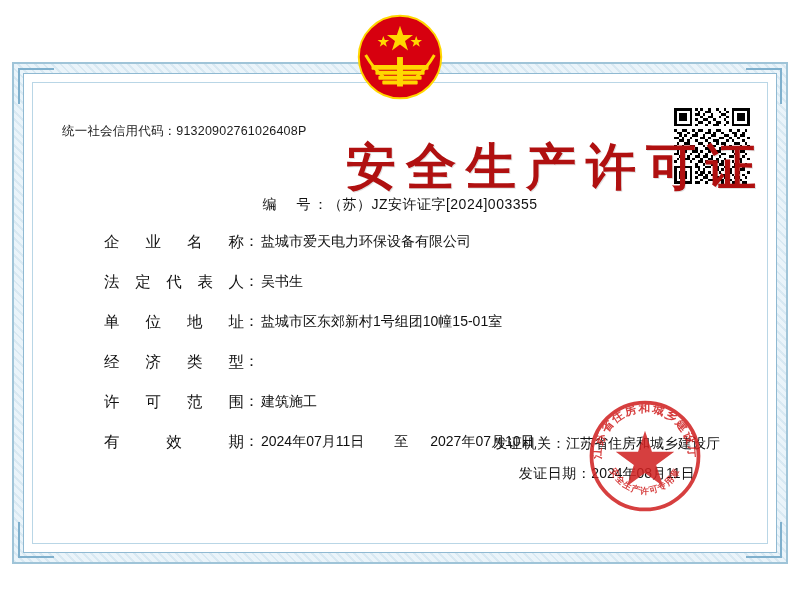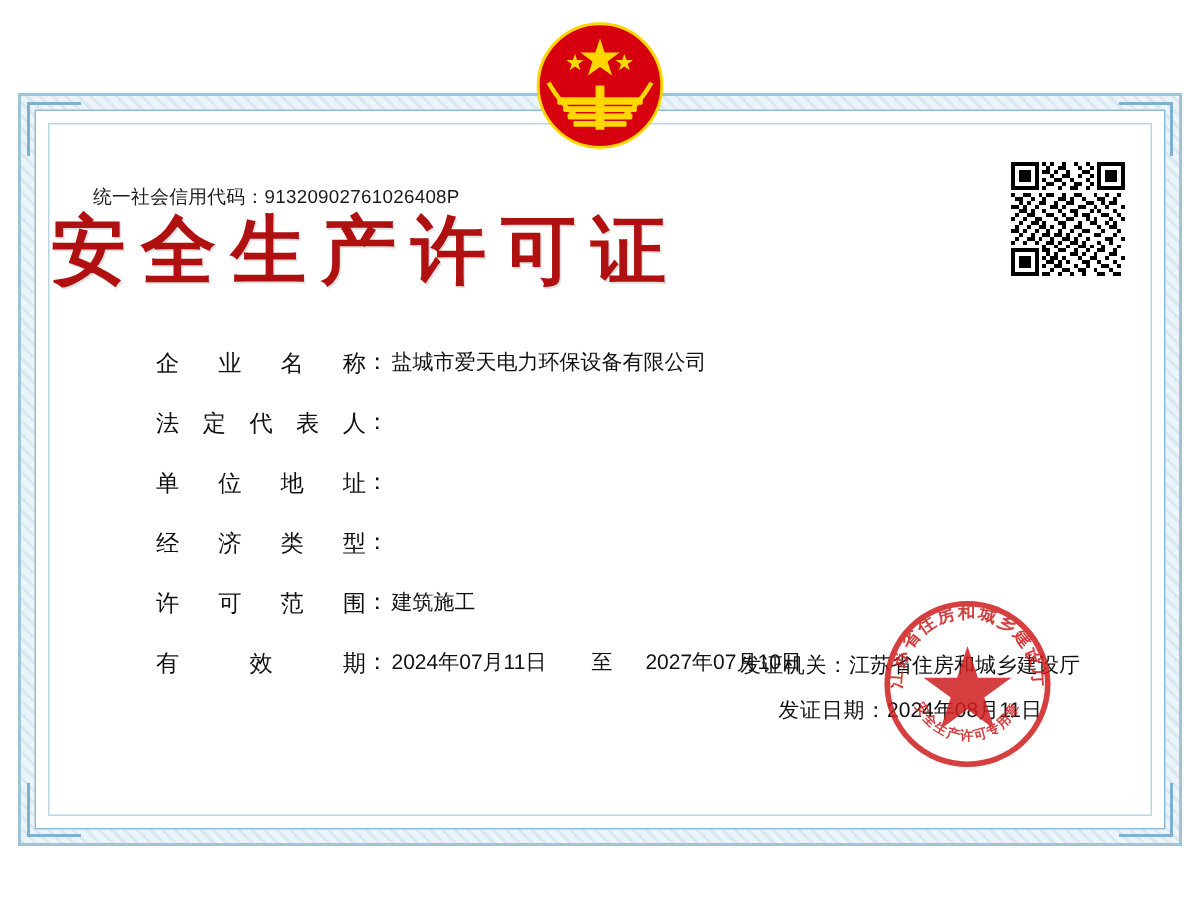--- a/index.html
+++ b/index.html
@@ -96,21 +96,21 @@
     top: 18px;
     width: 76px;
     height: 76px;
     background-color: #ffffff;
   }
   .title {
     position: absolute;
     left: 0;
     right: 0;
     top: 44px;
-    text-align: left;
+    text-align: right;
     font-family: "DejaVu Sans", sans-serif;
     font-size: 50px;
     font-weight: bold;
     letter-spacing: 10px;
     color: #b01010;
     text-shadow: 1px 1px 0 rgba(0,0,0,0.12);
   }
   .cert-no {
     position: absolute;
     left: 0;
@@ -437,20 +437,23 @@
             <rect x="15" y="28" width="1" height="1"></rect>
             <rect x="18" y="28" width="1" height="1"></rect>
             <rect x="22" y="28" width="2" height="1"></rect>
             <rect x="26" y="28" width="2" height="1"></rect>
         </g>
       </svg>
     </div>
 
     <div class="title">安全生产许可证</div>
 
+    <div class="cert-no">
+      <span class="lbl">编　号</span><span>：</span><span>（苏）JZ安许证字[2024]003355</span>
+    </div>
 
     <div class="fields">
 
       <div class="field-row">
         <div class="field-label">
           <span>企</span>
           <span>业</span>
           <span>名</span>
           <span>称</span>
         </div>
@@ -460,30 +463,32 @@
 
       <div class="field-row">
         <div class="field-label">
           <span>法</span>
           <span>定</span>
           <span>代</span>
           <span>表</span>
           <span>人</span>
         </div>
         <div class="field-colon">：</div>
+        <div class="field-value">吴书生</div>
       </div>
 
       <div class="field-row">
         <div class="field-label">
           <span>单</span>
           <span>位</span>
           <span>地</span>
           <span>址</span>
         </div>
         <div class="field-colon">：</div>
+        <div class="field-value">盐城市区东郊新村1号组团10幢15-01室</div>
       </div>
 
       <div class="field-row">
         <div class="field-label">
           <span>经</span>
           <span>济</span>
           <span>类</span>
           <span>型</span>
         </div>
         <div class="field-colon">：</div>

